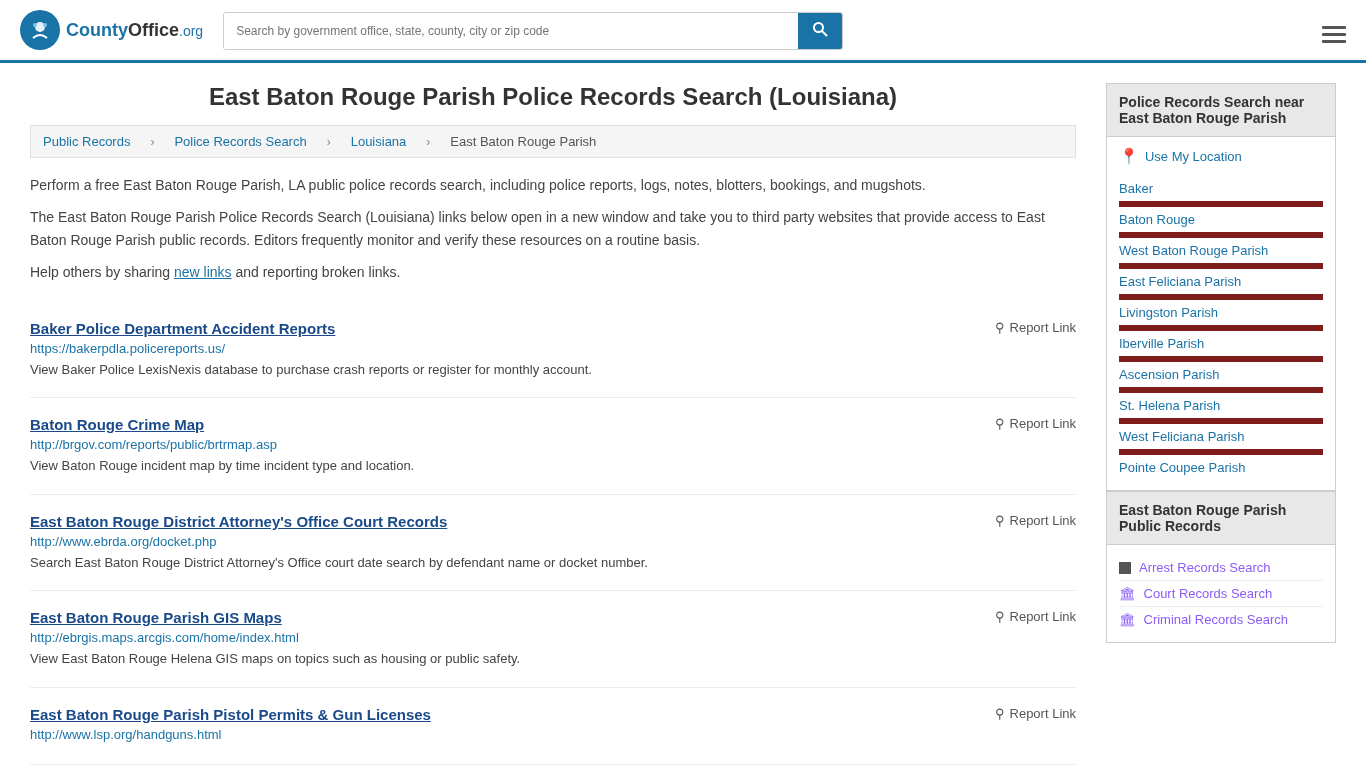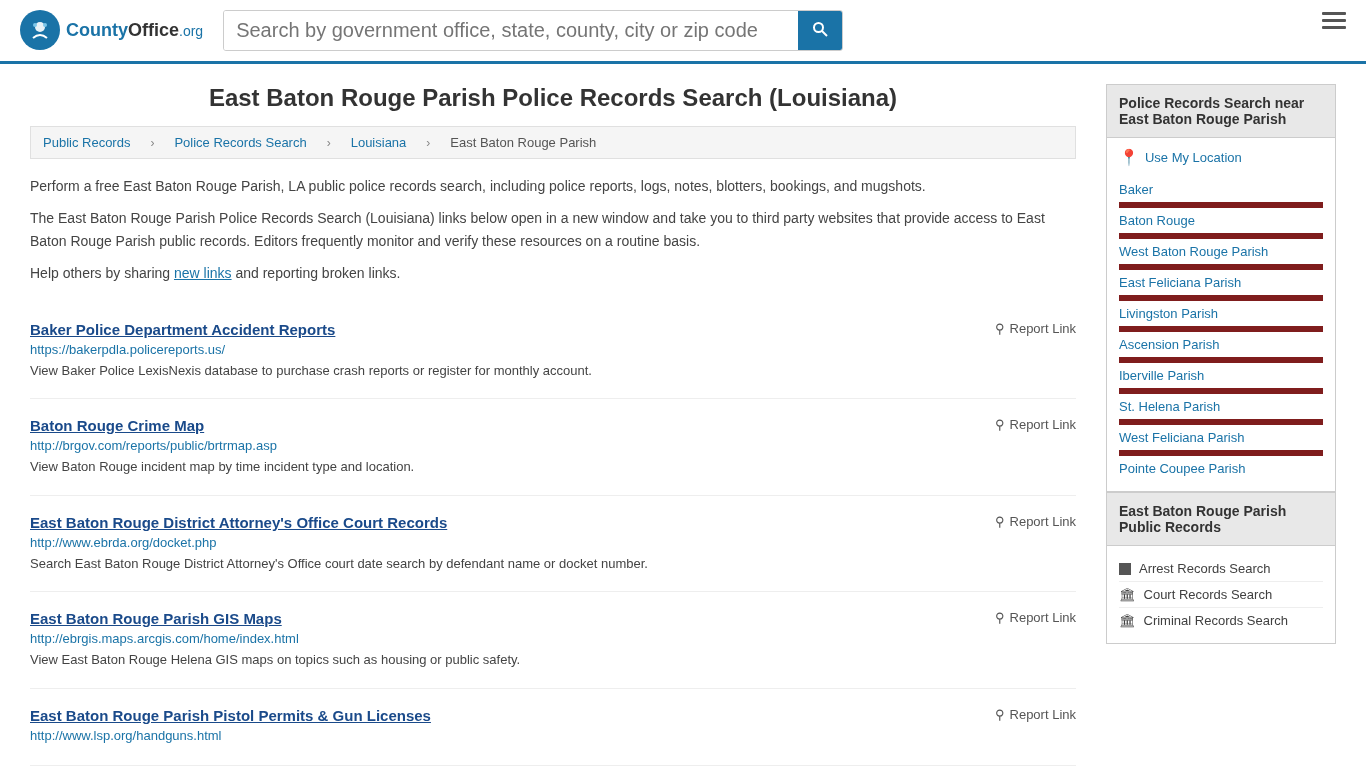--- a/index.html
+++ b/index.html
@@ -4,21 +4,21 @@
   <style>
     * { box-sizing: border-box; margin: 0; padding: 0; }
     body { font-family: Arial, sans-serif; font-size: 14px; color: #333; background: #fff; }
 
     
     #header {
       background: #fff;
       border-bottom: 3px solid #1a73a7;
       padding: 10px 20px;
       display: flex;
-      align-items: flex-start;
+      align-items: flex-end;
       gap: 20px;
     }
     #logo-area {
       display: flex;
       align-items: center;
       gap: 6px;
       text-decoration: none;
     }
     #logo-icon {
       width: 40px;
@@ -44,21 +44,21 @@
       display: flex;
       border: 1px solid #ccc;
       border-radius: 3px;
       overflow: hidden;
     }
     #search-input {
       flex: 1;
       padding: 8px 12px;
       border: none;
       outline: none;
-      font-size: 20px;
+      font-size: 12px;
       color: #737373;
     }
     #search-button {
       background: #1a73a7;
       border: none;
       padding: 8px 14px;
       cursor: pointer;
       color: white;
       font-size: 16px;
     }
@@ -205,21 +205,21 @@
     .sidebar-link:last-child { border-bottom: none; }
 
     .sidebar-pub-records {
       margin-top: 0;
     }
     .pub-record-item {
       display: flex;
       align-items: center;
       gap: 8px;
       font-size: 13px;
-      color: #404040;
+      color: #8b5cf6;
       text-decoration: none;
       padding: 5px 0;
       border-bottom: 1px solid #eee;
       cursor: pointer;
     }
     .pub-record-item:last-child { border-bottom: none; }
   </style>
 </head>
 <body>
 
@@ -352,22 +352,22 @@
       <div class="sidebar-content">
         <a class="sidebar-use-location" href="#">
           <span style="color:#333; font-size:16px;">📍</span>
           <span>Use My Location</span>
         </a>
         <a class="sidebar-link" href="#">Baker</a>
         <a class="sidebar-link" href="#">Baton Rouge</a>
         <a class="sidebar-link" href="#">West Baton Rouge Parish</a>
         <a class="sidebar-link" href="#">East Feliciana Parish</a>
         <a class="sidebar-link" href="#">Livingston Parish</a>
+        <a class="sidebar-link" href="#">Iberville Parish</a>
         <a class="sidebar-link" href="#">Ascension Parish</a>
-        <a class="sidebar-link" href="#">Iberville Parish</a>
         <a class="sidebar-link" href="#">St. Helena Parish</a>
         <a class="sidebar-link" href="#">West Feliciana Parish</a>
         <a class="sidebar-link" href="#">Pointe Coupee Parish</a>
       </div>
     </div>
 
     <div class="sidebar-section sidebar-pub-records">
       <div class="sidebar-header">East Baton Rouge Parish Public Records</div>
       <div class="sidebar-content">
         <a class="pub-record-item" href="#">

